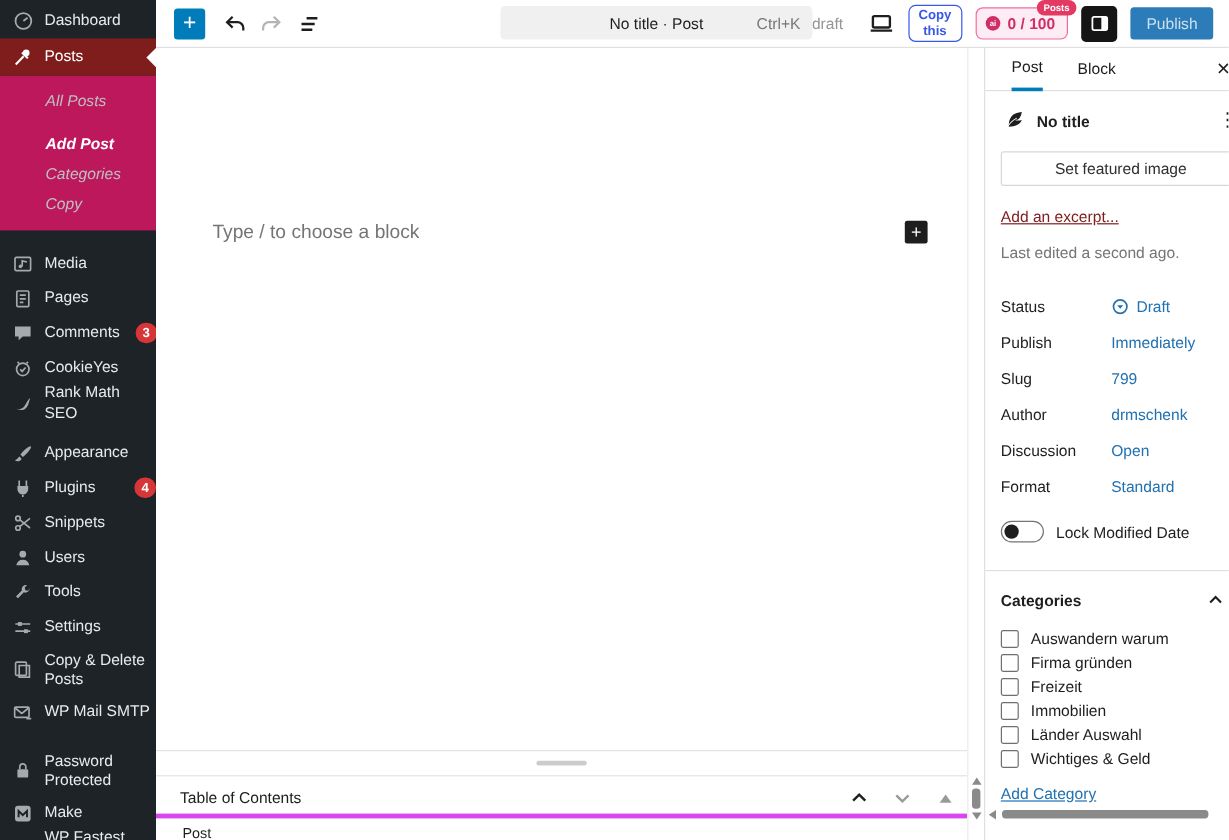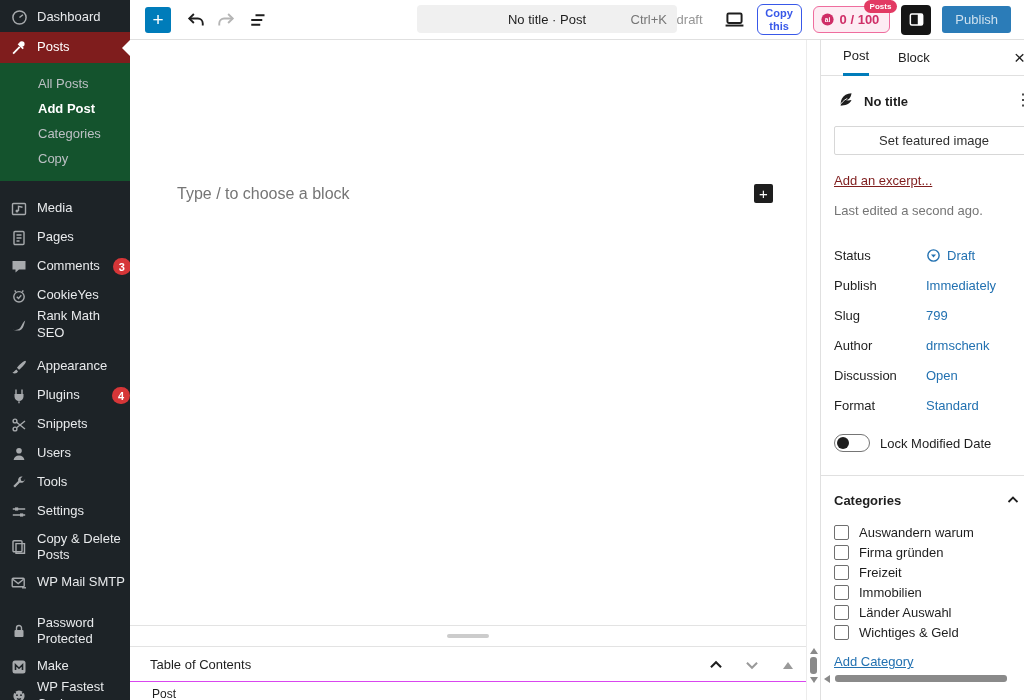--- a/index.html
+++ b/index.html
@@ -13,23 +13,23 @@
   .mi { display:flex; align-items:center; height:29px; padding-left:10px; gap:9px; cursor:pointer; }
   .mi .ico { width:18px; height:18px; flex:0 0 18px; color:#a7aaad; display:flex; align-items:center; justify-content:center; }
   .mi .lbl { color:#e8eaec; width:88px; line-height:1.25; }
   .mi.two { height:42px; }
   .gap { height:13px; }
   .mi-dashboard { height:32px; padding-top:3px; }
   .mi-posts { background:#7f1d1d; height:31px; position:relative; }
   .mi-posts .ico, .mi-posts .lbl { color:#fff; }
   .mi-posts .arrow { position:absolute; right:0; top:50%; transform:translateY(-50%);
     width:0; height:0; border:8px solid transparent; border-right-color:#fff; border-left-width:0; }
-  .submenu { background:#14532d; padding:8px 0 10px 0; }
+  .submenu { background:#be185d; padding:8px 0 10px 0;font-style:italic; }
   .submenu .smi { display:block; padding:5px 0 5px 38px; color:#bcc0c4; cursor:pointer; }
-  .submenu .smi.current { color:#fff; font-weight:bold; }
+  .submenu .smi.current { color:#fff; font-weight:bold;margin-top:11px; }
   .badge { display:inline-flex; align-items:center; justify-content:center;
     min-width:18px; height:17px; padding:0 4px; margin-left:4px; border-radius:9px;
     background:#d63638; color:#fff; font-size:11px; font-weight:bold; }
   .mi svg { stroke:currentColor; fill:none; stroke-width:1.4; }
 
   
   .ed-header { position:absolute; left:130px; top:0; width:894px; height:40px;
     background:#fff; border-bottom:1px solid #e0e0e0; display:flex; align-items:center; }
   .inserter { width:26px; height:26px; margin-left:15px; border-radius:3px; background:#007cba;
     color:#fff; font-size:19px; line-height:24px; text-align:center; border:none; cursor:pointer; }
@@ -65,21 +65,21 @@
   .block-ph { position:absolute; left:47px; top:145px; font-size:16px; color:#757575; }
   .add-block { position:absolute; right:33px; top:144px; width:19px; height:19px; background:#1e1e1e;
     color:#fff; border:none; border-radius:2px; font-size:15px; line-height:17px; text-align:center; cursor:pointer; }
 
   
   .pill-strip { position:absolute; left:130px; top:625px; width:676px; height:21px; background:#fff;
     border-top:1px solid #e3e3e3; }
   .dragpill { position:absolute; left:50%; top:8px; transform:translateX(-50%); width:42px; height:4px;
     background:#ccc; border-radius:2px; cursor:grab; }
   .toc-row { position:absolute; left:130px; top:646px; width:676px; height:36px; background:#fff;
-    border-top:1px solid #e3e3e3; border-bottom:1px solid #d946ef; }
+    border-top:1px solid #e3e3e3; border-bottom:4px solid #d946ef; }
   .toc-label { position:absolute; left:20px; top:10px; font-size:13px; color:#1e1e1e; }
   .toc-ic { position:absolute; top:9px; width:18px; height:18px; cursor:pointer; }
   .toc-ic svg { fill:none; stroke-width:1.8; }
   .toc-up { left:577px; } .toc-up svg { stroke:#1e1e1e; }
   .toc-down { left:613px; } .toc-down svg { stroke:#9a9a9a; }
   .tri-up-sm { position:absolute; left:653px; top:15px; width:0; height:0;
     border-left:5px solid transparent; border-right:5px solid transparent; border-bottom:7px solid #9a9a9a; cursor:pointer; }
   .crumb-row { position:absolute; left:130px; top:683px; width:689px; height:17px; background:#fff; }
   .crumb { position:absolute; left:22px; top:4px; font-size:12px; color:#1e1e1e; }
 

